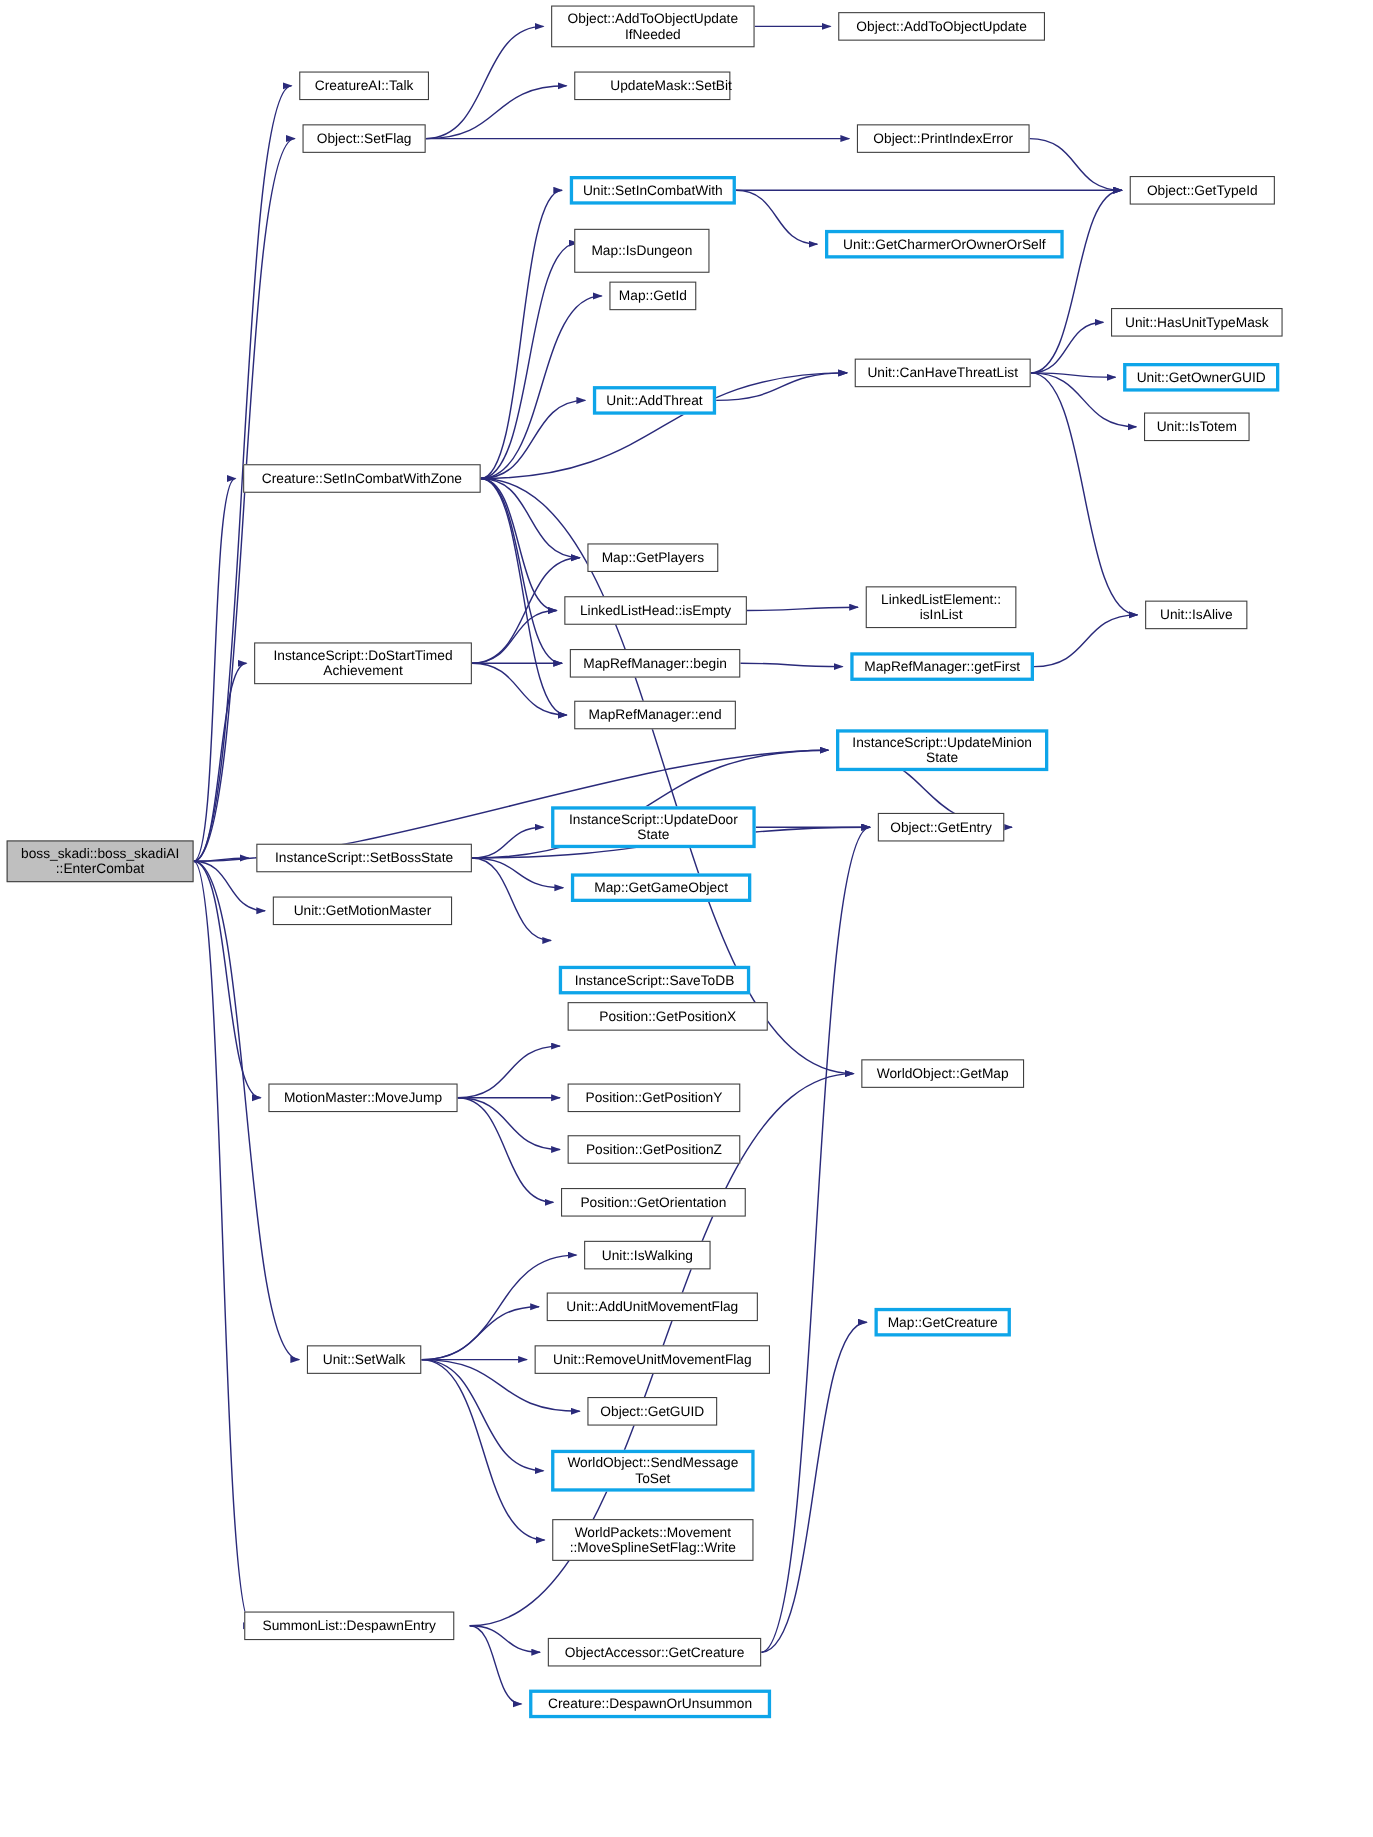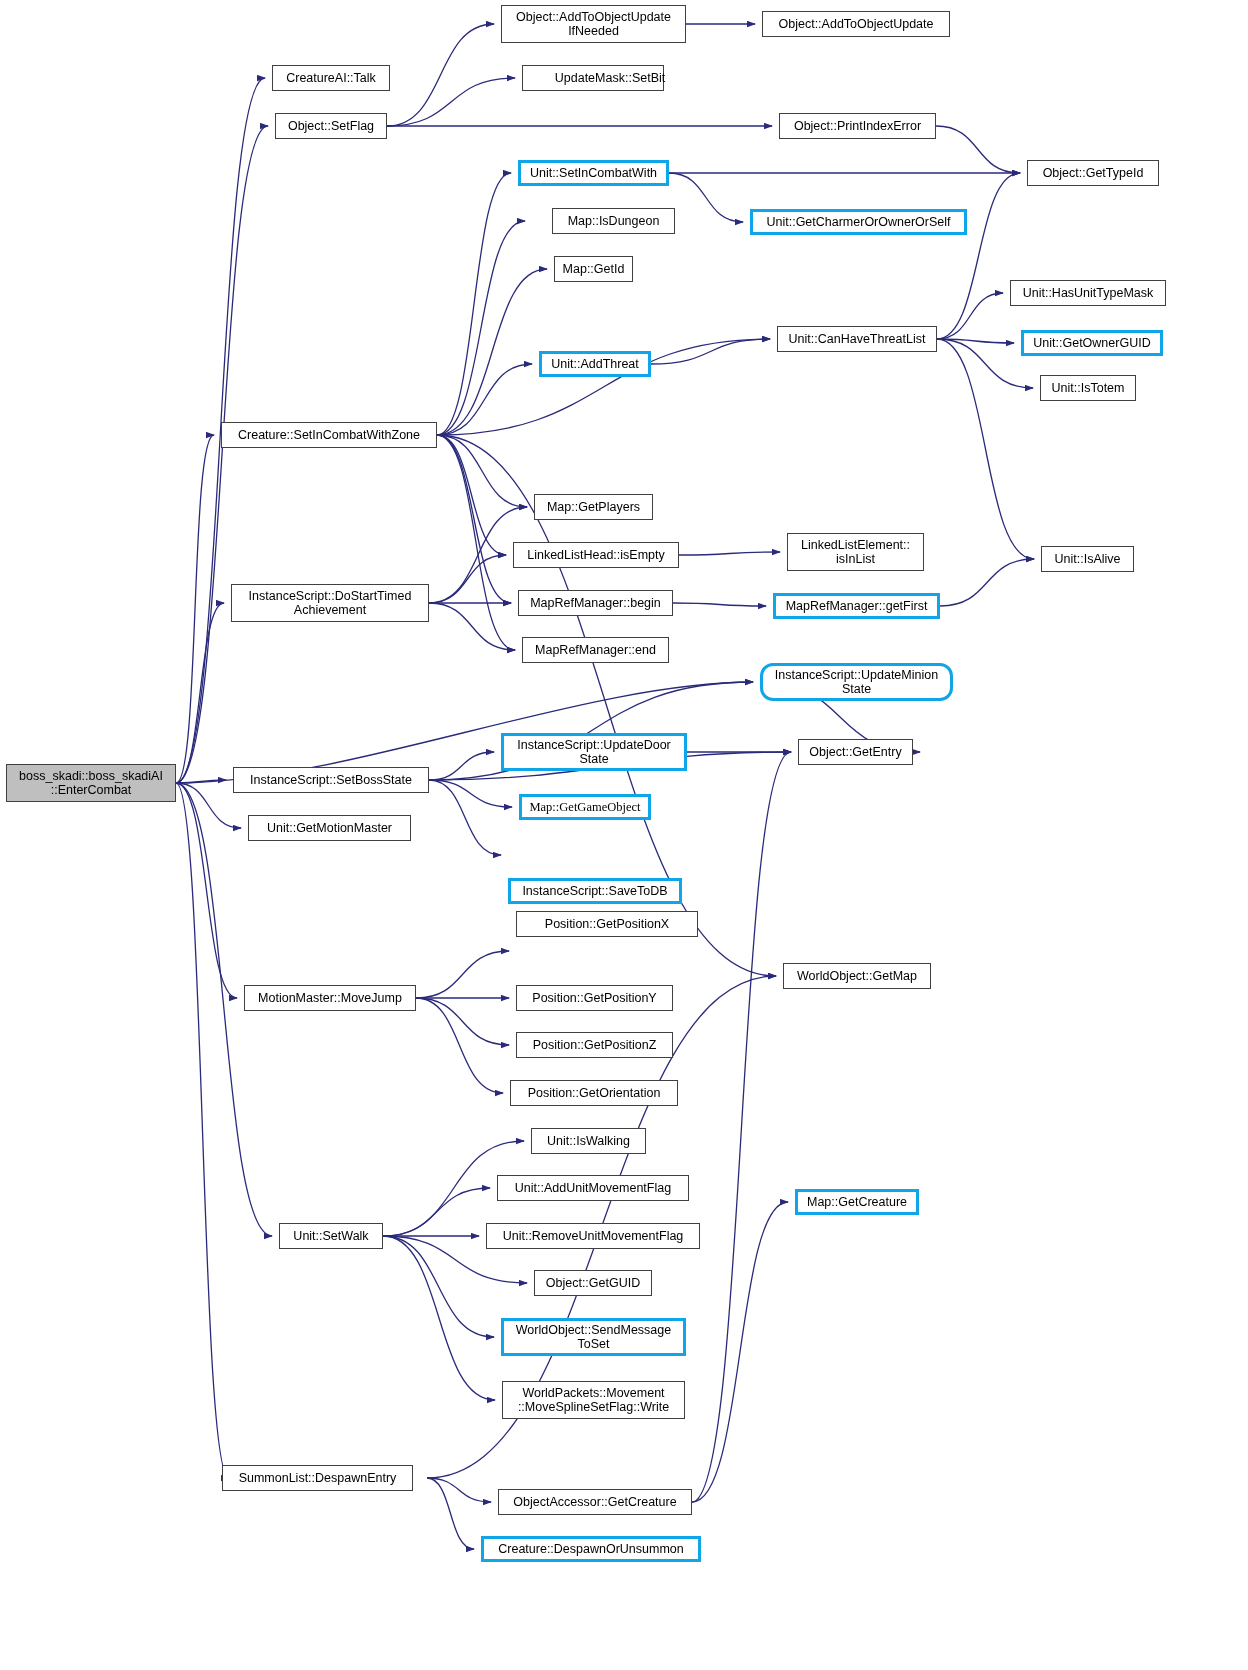--- a/index.html
+++ b/index.html
@@ -126,45 +126,45 @@
     <div class="node" style="left: 272px; top: 65px; width: 118px; height: 26px;">CreatureAI::Talk</div>
     <div class="node" style="left: 275px; top: 113px; width: 112px; height: 26px;">Object::SetFlag</div>
     <div class="node" style="left: 501px; top: 5px; width: 185px; height: 38px;">Object::AddToObjectUpdate
 IfNeeded</div>
     <div class="node" style="left: 522px; top: 65px; width: 142px; height: 26px; padding-left: 39px;">UpdateMask::SetBit</div>
     <div class="node" style="left: 762px; top: 11px; width: 188px; height: 26px;">Object::AddToObjectUpdate</div>
     <div class="node" style="left: 779px; top: 113px; width: 157px; height: 26px;">Object::PrintIndexError</div>
     <div class="node" style="left: 1027px; top: 160px; width: 132px; height: 26px;">Object::GetTypeId</div>
     <div class="node red" style="left: 518px; top: 160px; width: 151px; height: 26px;">Unit::SetInCombatWith</div>
     <div class="node red" style="left: 750px; top: 209px; width: 217px; height: 26px;">Unit::GetCharmerOrOwnerOrSelf</div>
-    <div class="node" style="left: 552px; top: 208px; width: 123px; height: 26px;">Map::IsDungeon</div>
+    <div class="node" style="left: 522px; top: 208px; width: 123px; height: 40px;">Map::IsDungeon</div>
     <div class="node" style="left: 554px; top: 256px; width: 79px; height: 26px;">Map::GetId</div>
     <div class="node" style="left: 1010px; top: 280px; width: 156px; height: 26px;">Unit::HasUnitTypeMask</div>
     <div class="node" style="left: 777px; top: 326px; width: 160px; height: 26px;">Unit::CanHaveThreatList</div>
     <div class="node red" style="left: 1021px; top: 330px; width: 142px; height: 26px;">Unit::GetOwnerGUID</div>
     <div class="node red" style="left: 539px; top: 351px; width: 112px; height: 26px;">Unit::AddThreat</div>
     <div class="node" style="left: 1040px; top: 375px; width: 96px; height: 26px;">Unit::IsTotem</div>
     <div class="node" style="left: 221px; top: 422px; width: 216px; height: 26px;">Creature::SetInCombatWithZone</div>
     <div class="node" style="left: 534px; top: 494px; width: 119px; height: 26px;">Map::GetPlayers</div>
     <div class="node" style="left: 513px; top: 542px; width: 166px; height: 26px;">LinkedListHead::isEmpty</div>
     <div class="node" style="left: 787px; top: 533px; width: 137px; height: 38px;">LinkedListElement::
 isInList</div>
     <div class="node" style="left: 1041px; top: 546px; width: 93px; height: 26px;">Unit::IsAlive</div>
     <div class="node" style="left: 231px; top: 584px; width: 198px; height: 38px;">InstanceScript::DoStartTimed
 Achievement</div>
     <div class="node" style="left: 518px; top: 590px; width: 155px; height: 26px;">MapRefManager::begin</div>
     <div class="node red" style="left: 773px; top: 593px; width: 167px; height: 26px;">MapRefManager::getFirst</div>
     <div class="node" style="left: 522px; top: 637px; width: 147px; height: 26px;">MapRefManager::end</div>
-    <div class="node red" style="left: 760px; top: 663px; width: 193px; height: 38px; border-radius: 13px;">InstanceScript::UpdateMinion
+    <div class="node red" style="left: 760px; top: 663px; width: 193px; height: 38px;">InstanceScript::UpdateMinion
 State</div>
     <div class="node red" style="left: 501px; top: 733px; width: 186px; height: 38px;">InstanceScript::UpdateDoor
 State</div>
     <div class="node" style="left: 798px; top: 739px; width: 115px; height: 26px;">Object::GetEntry</div>
     <div class="node" style="left: 233px; top: 767px; width: 196px; height: 26px;">InstanceScript::SetBossState</div>
-    <div class="node red" style="left: 519px; top: 794px; width: 132px; height: 26px; font-family: Liberation Serif, serif;">Map::GetGameObject</div>
+    <div class="node red" style="left: 519px; top: 794px; width: 164px; height: 26px;">Map::GetGameObject</div>
     <div class="node" style="left: 248px; top: 815px; width: 163px; height: 26px;">Unit::GetMotionMaster</div>
     <div class="node red" style="left: 508px; top: 842px; width: 174px; height: 26px; margin-top: 36px;">InstanceScript::SaveToDB</div>
     <div class="node" style="left: 516px; top: 911px; width: 182px; height: 26px;">Position::GetPositionX</div>
     <div class="node" style="left: 783px; top: 963px; width: 148px; height: 26px;">WorldObject::GetMap</div>
     <div class="node" style="left: 244px; top: 985px; width: 172px; height: 26px;">MotionMaster::MoveJump</div>
     <div class="node" style="left: 516px; top: 985px; width: 157px; height: 26px;">Position::GetPositionY</div>
     <div class="node" style="left: 516px; top: 1032px; width: 157px; height: 26px;">Position::GetPositionZ</div>
     <div class="node" style="left: 510px; top: 1080px; width: 168px; height: 26px;">Position::GetOrientation</div>
     <div class="node" style="left: 531px; top: 1128px; width: 115px; height: 26px;">Unit::IsWalking</div>
     <div class="node" style="left: 497px; top: 1175px; width: 192px; height: 26px;">Unit::AddUnitMovementFlag</div>

